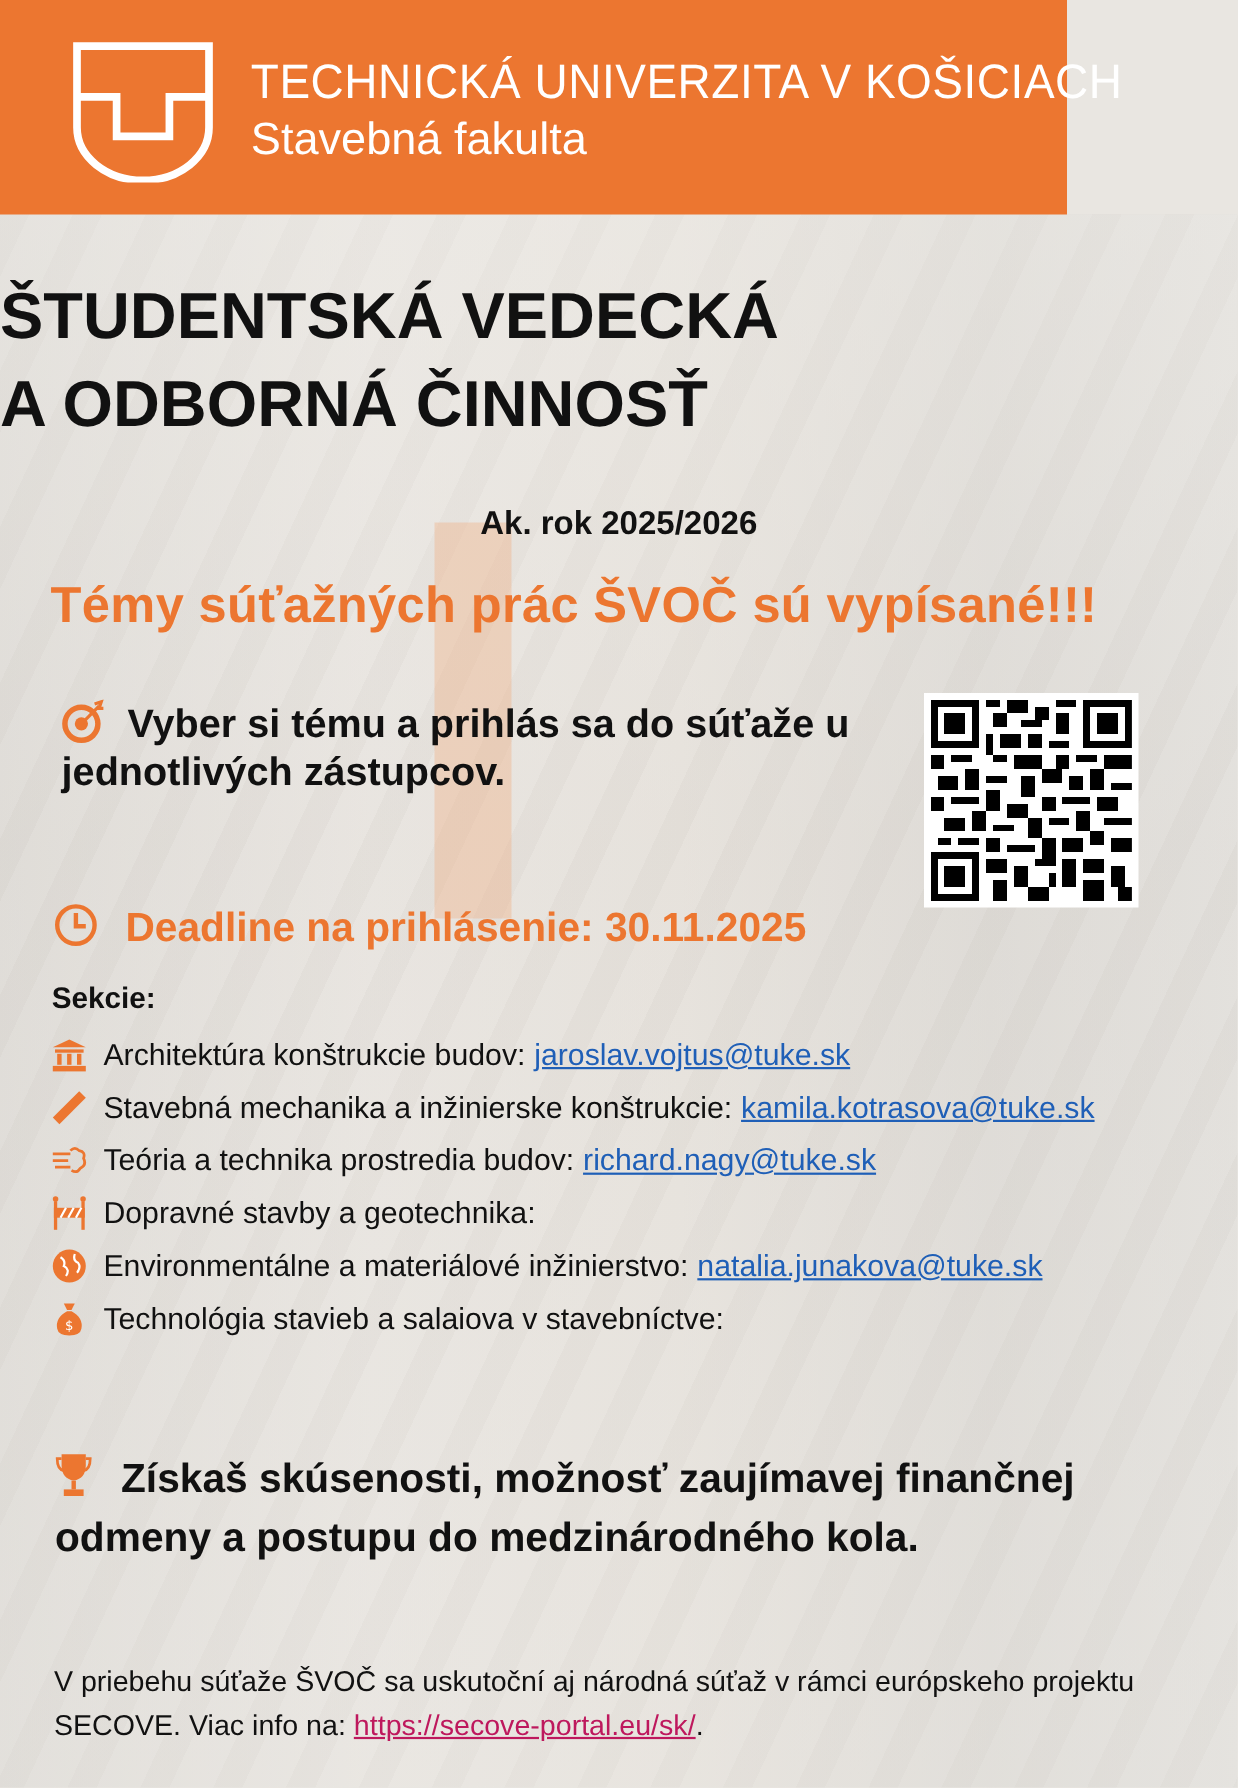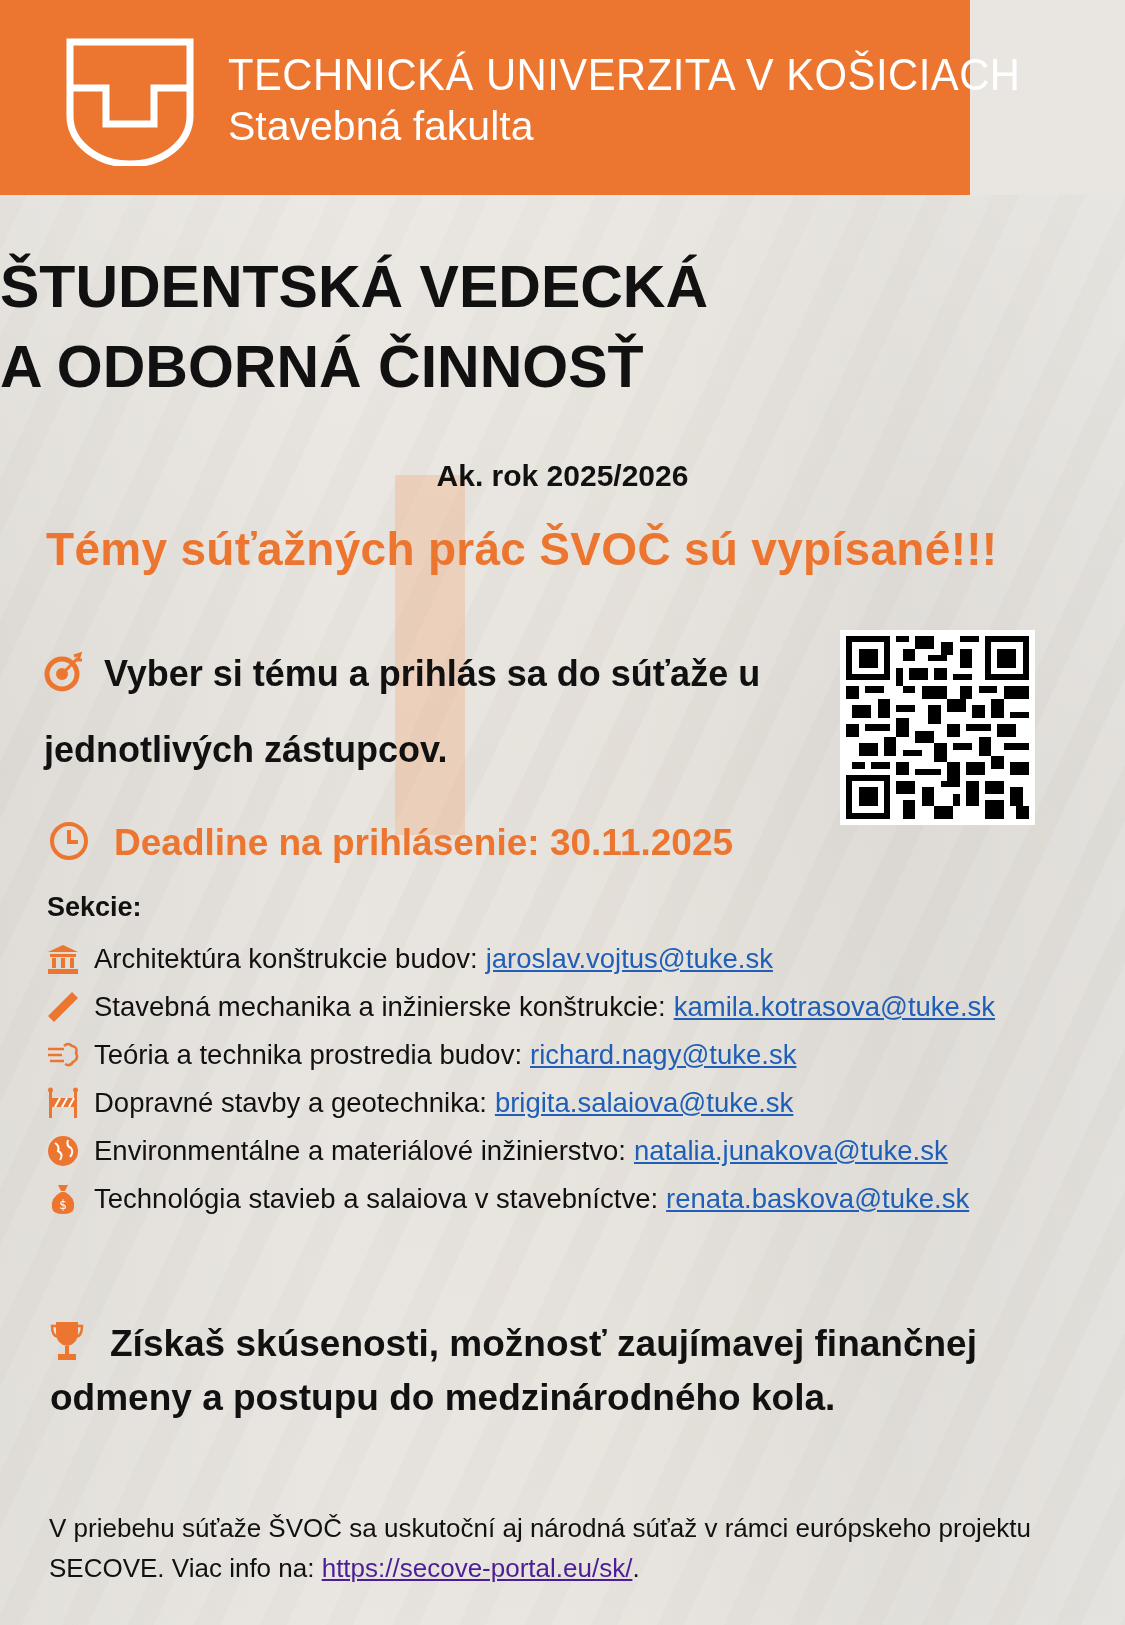--- a/index.html
+++ b/index.html
@@ -43,22 +43,22 @@
   .t2 { top: 332px; }
   .year {
     position: absolute; left: 0; width: 1125px; top: 426px; text-align: center;
     font-weight: bold; font-size: 30px; color: #111; margin-top: 33px;
   }
   .announce {
     position: absolute; left: 46px; top: 522px; font-weight: bold;
     color: #ec7630; font-size: 46px; white-space: nowrap; letter-spacing: 0.3px;
   }
   .pick {
-    position: absolute; left: 44px; top: 636px; width: 760px;
-    font-weight: bold; color: #111; font-size: 36px; line-height: 76px;
+    position: absolute; left: 56px; top: 636px; width: 760px;
+    font-weight: bold; color: #111; font-size: 36px; line-height: 44px;
   }
   .pick .ico { display: inline-block; width: 40px; height: 40px; vertical-align: -6px; margin-right: 20px; }
   .deadline {
     position: absolute; left: 48px; top: 820px; font-weight: bold;
     color: #ec7630; font-size: 37px; white-space: nowrap; text-align: center;
   }
   .deadline .ico { display: inline-block; width: 42px; height: 42px; vertical-align: -7px; margin-right: 24px; }
   .qr {
     position: absolute; left: 840px; top: 630px; width: 195px; height: 195px;
     background: #fff; padding: 6px; box-sizing: border-box;
@@ -75,21 +75,21 @@
   .sec-row a { color: #1f5fb7; text-decoration: underline; margin-left: 8px; }
   .benefit {
     position: absolute; left: 50px; top: 1317px; width: 1050px;
     font-weight: bold; font-size: 37px; line-height: 54px; color: #111;
   }
   .benefit .ico { display: inline-block; width: 34px; height: 42px; vertical-align: -6px; margin-right: 26px; }
   .footer {
     position: absolute; left: 49px; top: 1508px; width: 1050px;
     font-size: 26px; line-height: 40px; color: #111;
   }
-  .footer a { color: #4c1d95; text-decoration: underline; }
+  .footer a { color: #be185d; text-decoration: underline; }
 </style>
 </head>
 <body>
 
 <div class="bg">
     <div class="pillar"></div>
   </div>
 
 <div class="header">
   <svg class="logo" viewBox="0 0 128 128">
@@ -170,38 +170,36 @@
   <div class="sec-row">
     <svg class="ico" viewBox="0 0 34 34">
       <rect x="3" y="6" width="3" height="26" fill="#ec7630"></rect>
         <rect x="28" y="6" width="3" height="26" fill="#ec7630"></rect>
       <rect x="3" y="12" width="28" height="9" fill="#ec7630"></rect>
       <path d="M9 21 L14 12 M16 21 L21 12 M23 21 L28 12" stroke="#fff" stroke-width="2"></path>
       <circle cx="4.5" cy="4" r="2.5" fill="#ec7630"></circle>
         <circle cx="29.5" cy="4" r="2.5" fill="#ec7630"></circle>
     </svg>
     <span>Dopravné stavby a geotechnika:</span>
-    <a>brigita.salaiova@tuke.sk</a>
   </div>
   <div class="sec-row">
     <svg class="ico" viewBox="0 0 34 34">
       <circle cx="17" cy="17" r="15" fill="#ec7630"></circle>
       <path d="M9 9 Q14 12 12 17 Q18 20 14 26 M22 6 Q20 12 25 14 Q28 18 24 23" stroke="#fff" stroke-width="2" fill="none"></path>
     </svg>
     <span>Environmentálne a materiálové inžinierstvo:</span>
     <a>natalia.junakova@tuke.sk</a>
   </div>
   <div class="sec-row">
     <svg class="ico" viewBox="0 0 34 34">
       <path d="M12 3 H22 L19 9 H15 Z" fill="#ec7630"></path>
       <path d="M15 10 H19 Q30 16 28 26 Q27 32 17 32 Q7 32 6 26 Q4 16 15 10 Z" fill="#ec7630"></path>
       <text x="17" y="27" font-size="12" text-anchor="middle" fill="#fff" font-family="DejaVu Sans, sans-serif">$</text>
     </svg>
     <span>Technológia stavieb a salaiova v stavebníctve:</span>
-    <a>renata.baskova@tuke.sk</a>
   </div>
 </div>
 
 <div class="benefit">
   <svg class="ico" viewBox="0 0 34 42">
     <path d="M6 2 H28 V12 Q28 24 17 26 Q6 24 6 12 Z" fill="#ec7630"></path>
     <path d="M6 6 H2 Q2 16 8 17 M28 6 H32 Q32 16 26 17" stroke="#ec7630" stroke-width="2.5" fill="none"></path>
     <rect x="15" y="26" width="4" height="8" fill="#ec7630"></rect>
     <rect x="8" y="34" width="18" height="6" fill="#ec7630"></rect>
   </svg><span>Získaš skúsenosti, možnosť zaujímavej finančnej odmeny a postupu do medzinárodného kola.</span>

